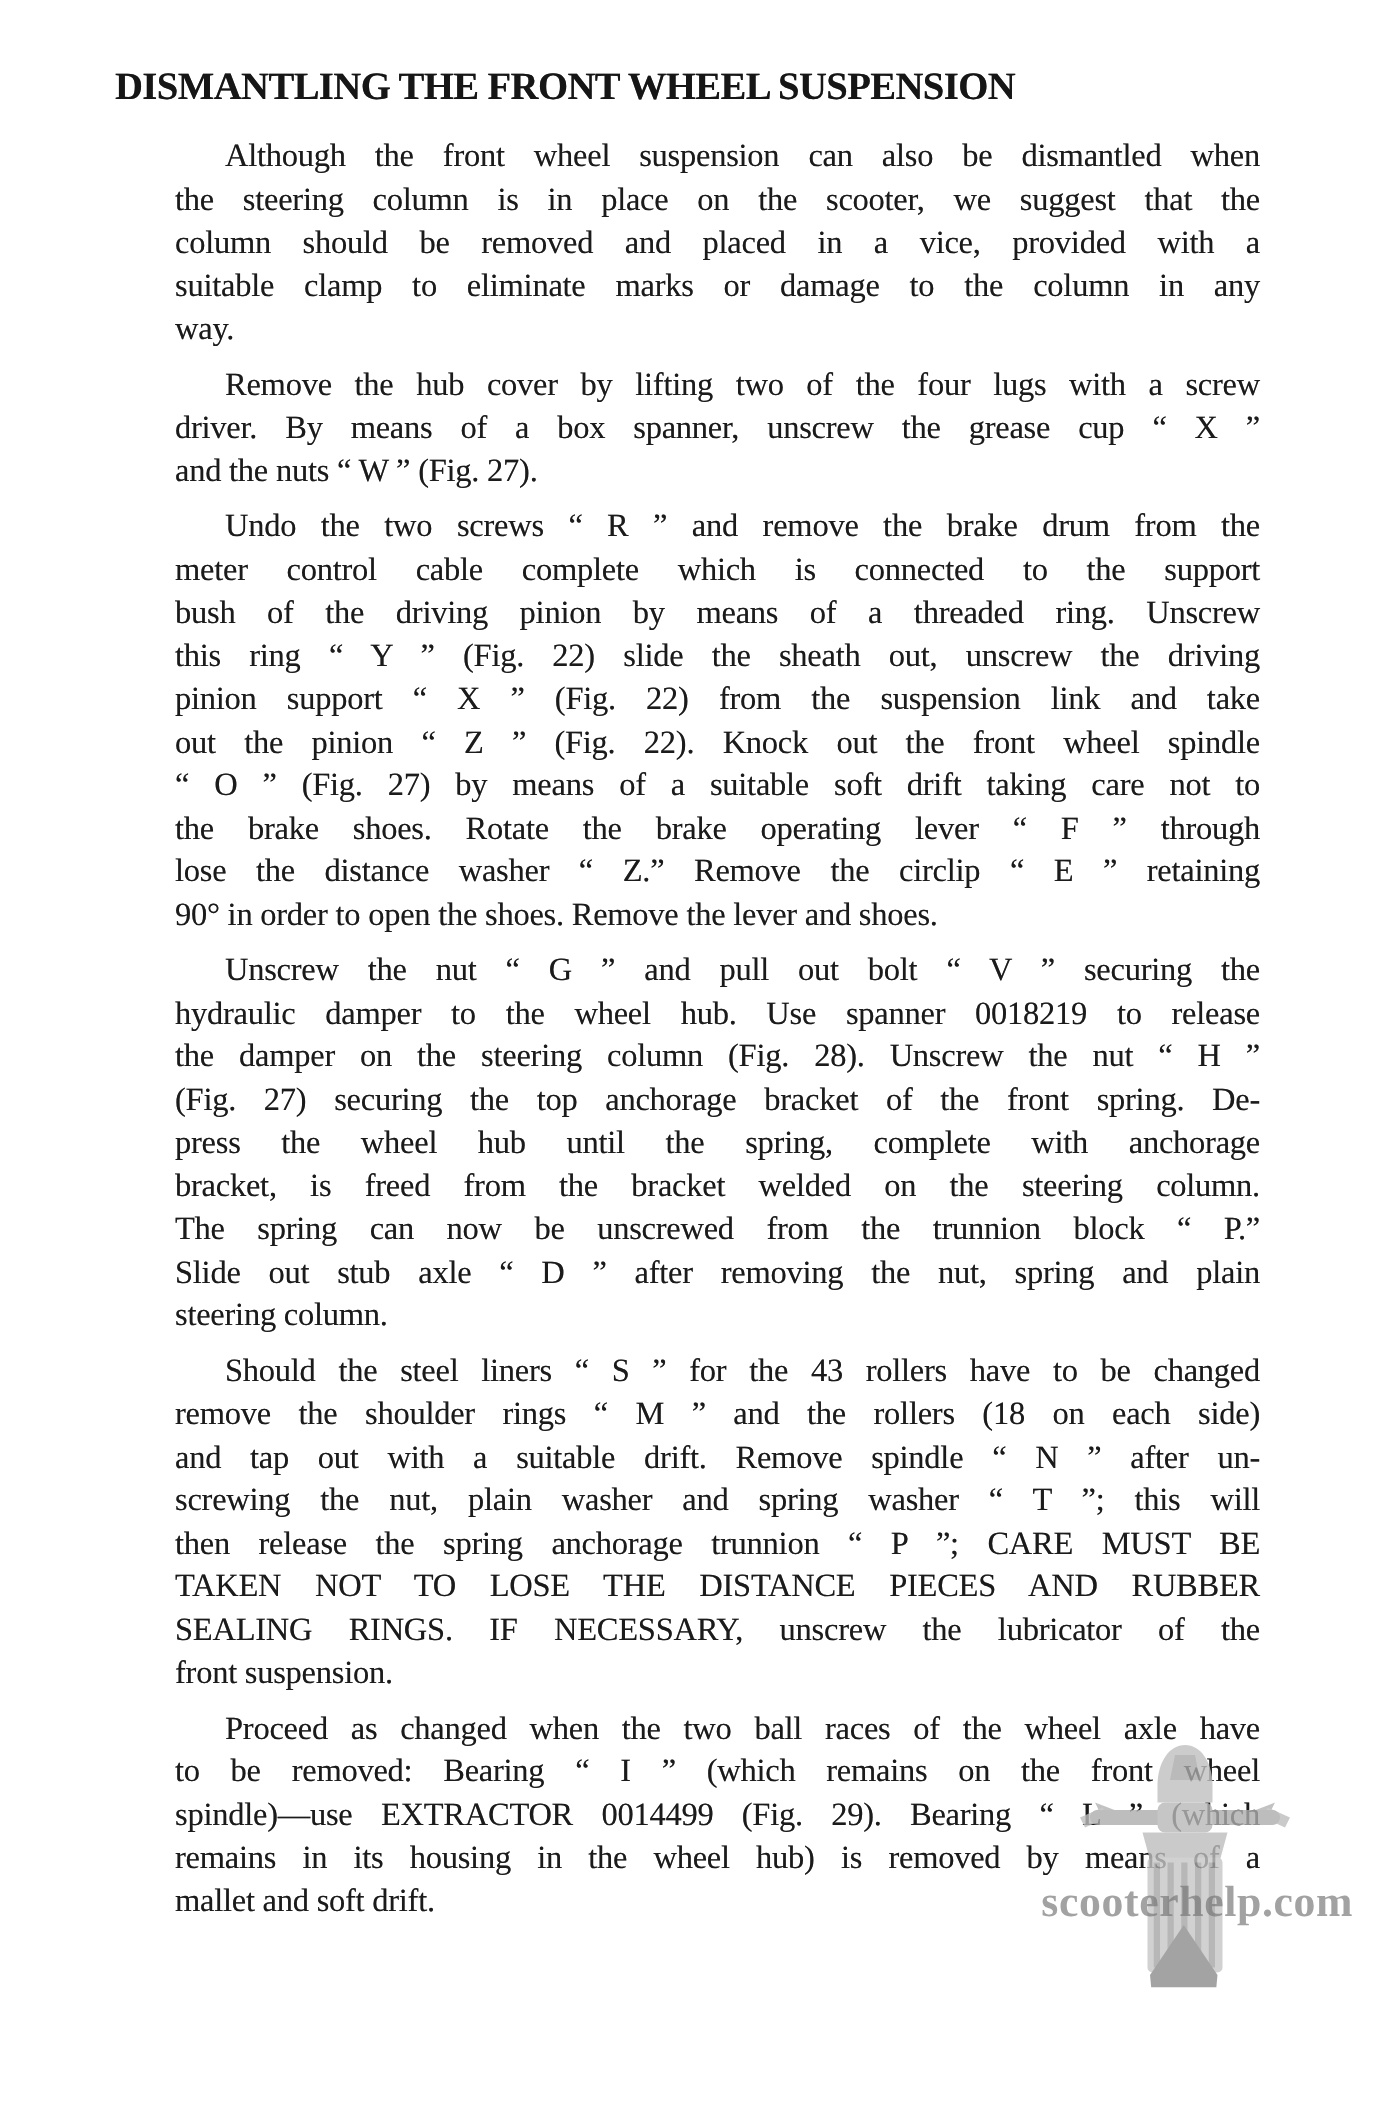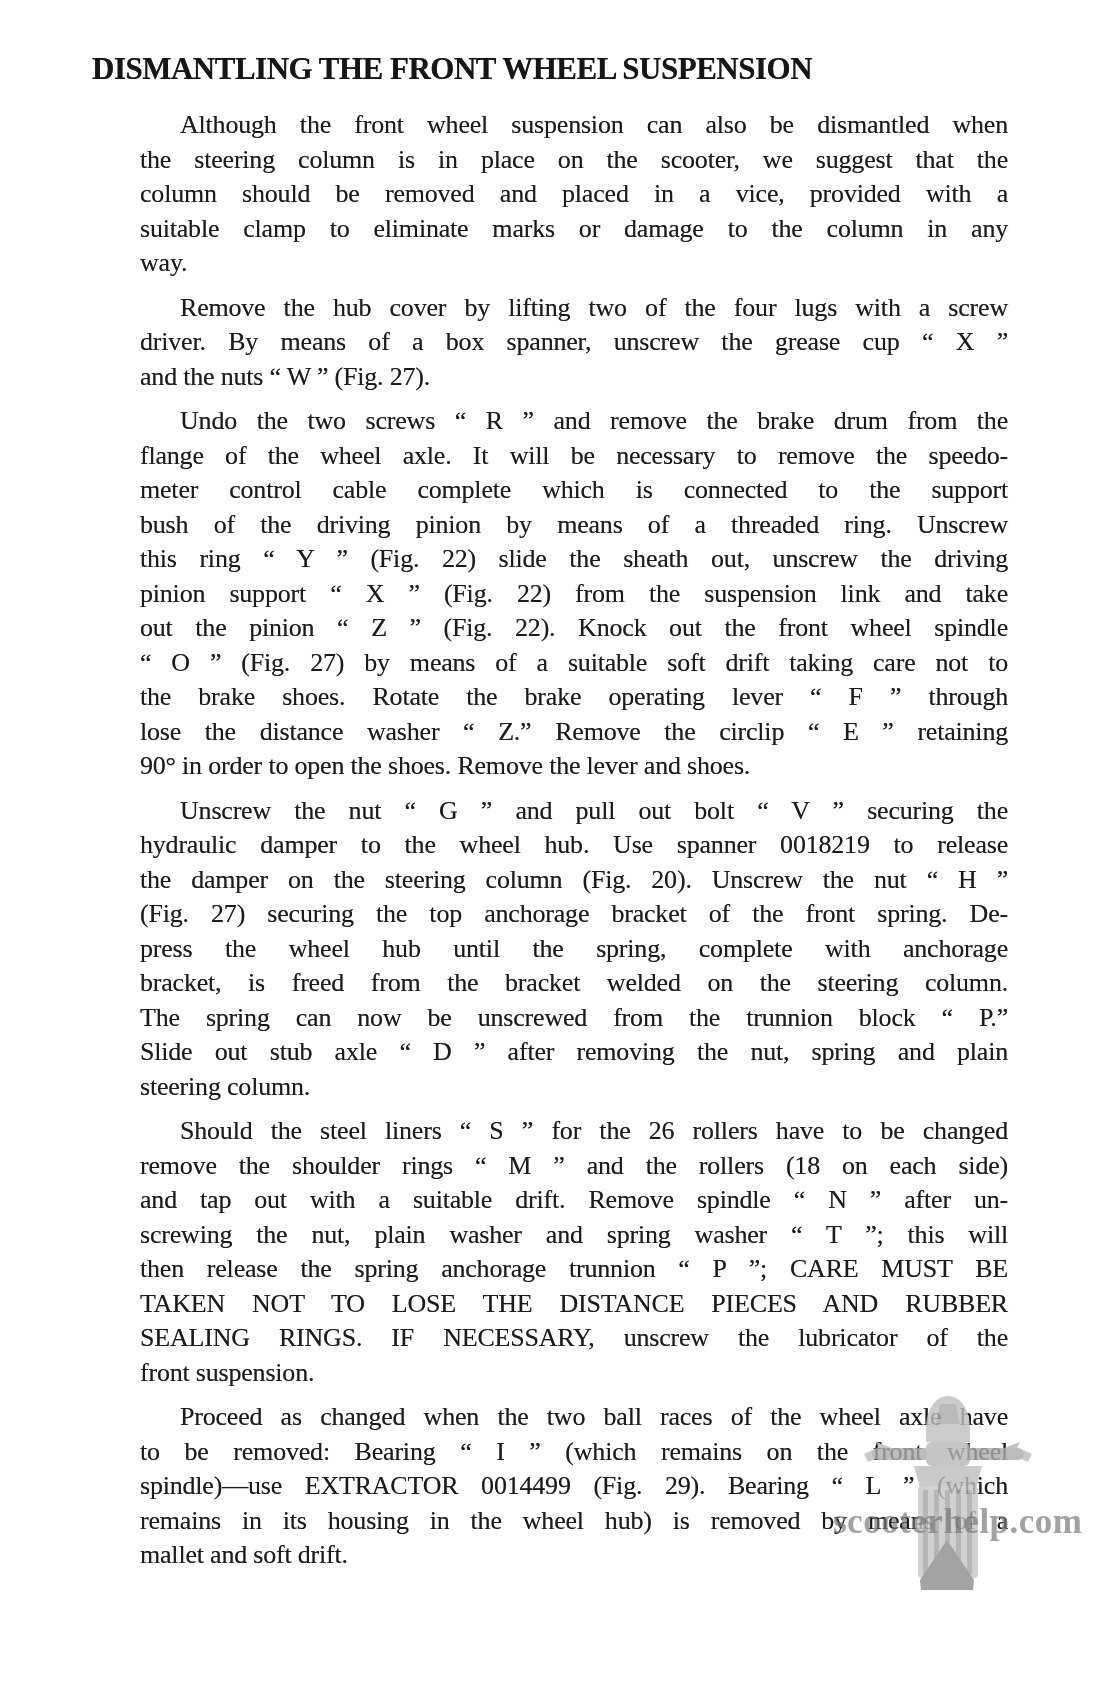--- a/index.html
+++ b/index.html
@@ -104,44 +104,43 @@
           <div class="line">suitable clamp to eliminate marks or damage to the column in any</div>
           <div class="line last">way.</div>
         </div>
         <div class="paragraph">
           <div class="line">Remove the hub cover by lifting two of the four lugs with a screw</div>
           <div class="line">driver. By means of a box spanner, unscrew the grease cup “ X ”</div>
           <div class="line last">and the nuts “ W ” (Fig. 27).</div>
         </div>
         <div class="paragraph">
           <div class="line">Undo the two screws “ R ” and remove the brake drum from the</div>
-          <div class="line">flange of the wheel axle. It will be necessary to remove the speedo-</div>
           <div class="line">meter control cable complete which is connected to the support</div>
           <div class="line">bush of the driving pinion by means of a threaded ring. Unscrew</div>
           <div class="line">this ring “ Y ” (Fig. 22) slide the sheath out, unscrew the driving</div>
           <div class="line">pinion support “ X ” (Fig. 22) from the suspension link and take</div>
           <div class="line">out the pinion “ Z ” (Fig. 22). Knock out the front wheel spindle</div>
           <div class="line">“ O ” (Fig. 27) by means of a suitable soft drift taking care not to</div>
           <div class="line">the brake shoes. Rotate the brake operating lever “ F ” through</div>
           <div class="line">lose the distance washer “ Z.” Remove the circlip “ E ” retaining</div>
           <div class="line last">90° in order to open the shoes. Remove the lever and shoes.</div>
         </div>
         <div class="paragraph">
           <div class="line">Unscrew the nut “ G ” and pull out bolt “ V ” securing the</div>
           <div class="line">hydraulic damper to the wheel hub. Use spanner 0018219 to release</div>
-          <div class="line">the damper on the steering column (Fig. 20). Unscrew the nut “ H ”</div>
+          <div class="line">the damper on the steering column (Fig. 28). Unscrew the nut “ H ”</div>
           <div class="line">(Fig. 27) securing the top anchorage bracket of the front spring. De-</div>
           <div class="line">press the wheel hub until the spring, complete with anchorage</div>
           <div class="line">bracket, is freed from the bracket welded on the steering column.</div>
           <div class="line">The spring can now be unscrewed from the trunnion block “ P.”</div>
           <div class="line">Slide out stub axle “ D ” after removing the nut, spring and plain</div>
           <div class="line last">steering column.</div>
         </div>
         <div class="paragraph">
-          <div class="line">Should the steel liners “ S ” for the 26 rollers have to be changed</div>
+          <div class="line">Should the steel liners “ S ” for the 43 rollers have to be changed</div>
           <div class="line">remove the shoulder rings “ M ” and the rollers (18 on each side)</div>
           <div class="line">and tap out with a suitable drift. Remove spindle “ N ” after un-</div>
           <div class="line">screwing the nut, plain washer and spring washer “ T ”; this will</div>
           <div class="line">then release the spring anchorage trunnion “ P ”; CARE MUST BE</div>
           <div class="line">TAKEN NOT TO LOSE THE DISTANCE PIECES AND RUBBER</div>
           <div class="line">SEALING RINGS. IF NECESSARY, unscrew the lubricator of the</div>
           <div class="line last">front suspension.</div>
         </div>
         <div class="paragraph">
           <div class="line">Proceed as changed when the two ball races of the wheel axle have</div>

